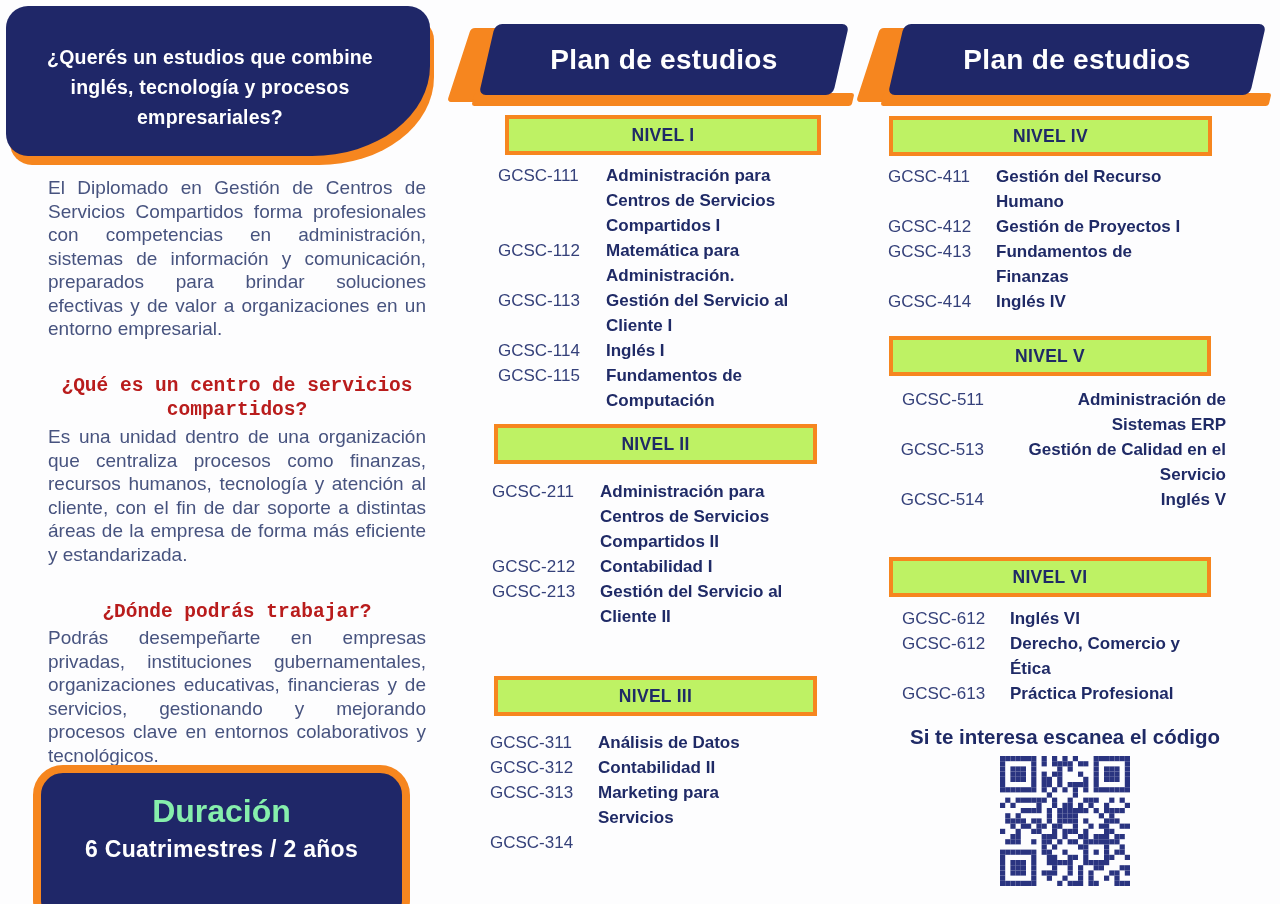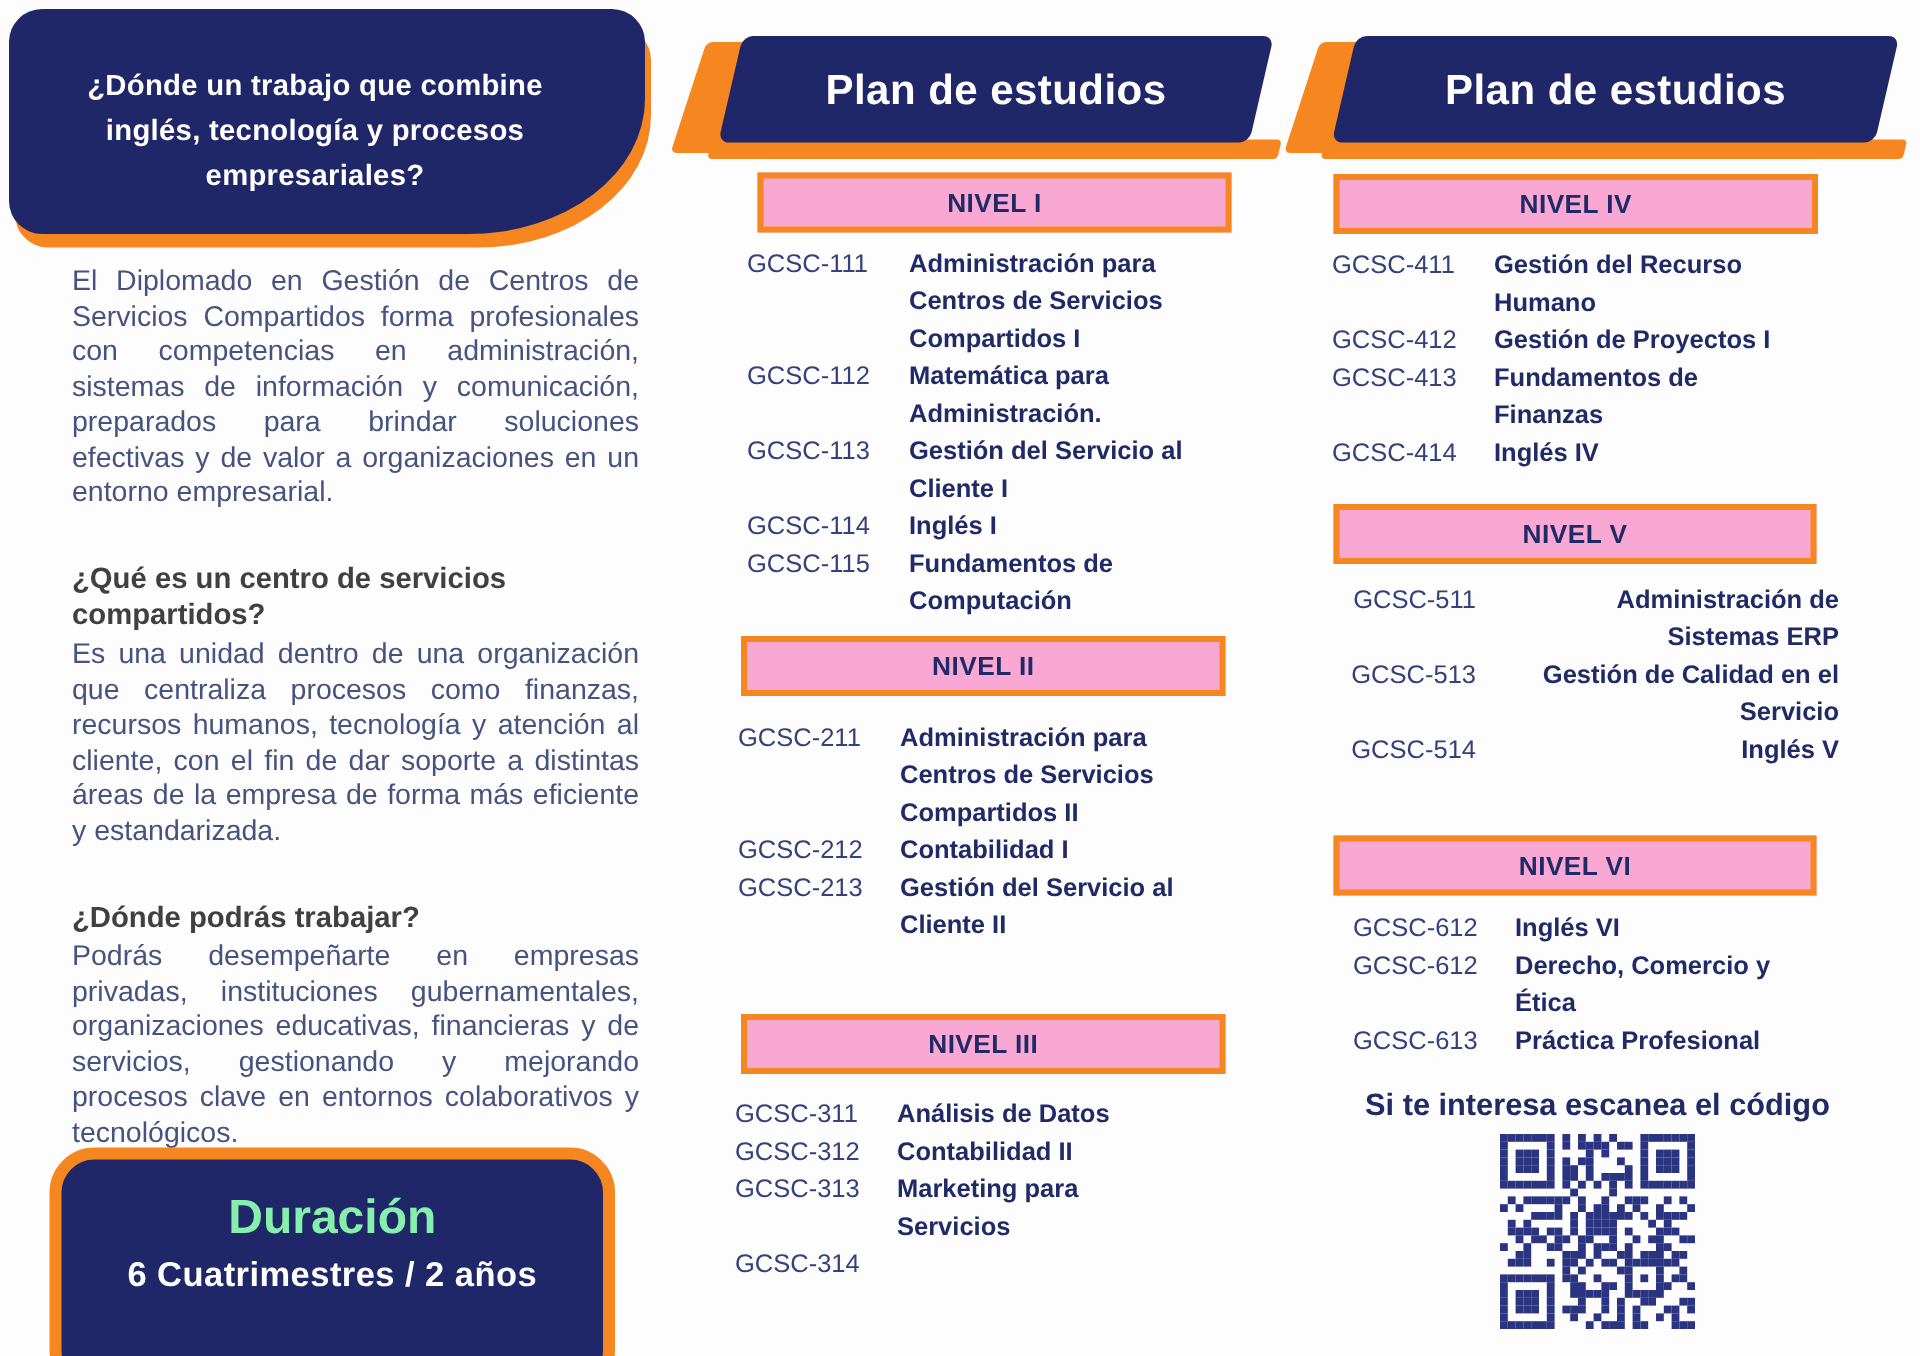--- a/index.html
+++ b/index.html
@@ -30,22 +30,22 @@
     letter-spacing:.2px;
   }
   .para {
     position:absolute; left:48px; width:378px;
     font-size:19px; line-height:23.5px; text-align:justify;
     color:#47537f;
   }
   #intro { top:176px; }
   .qtitle {
     position:absolute; left:48px; width:378px;
-    font-weight:bold; color:#404040;
-    font-size:19.5px; line-height:24px; white-space:pre-line;
+    text-align:center; font-weight:bold; color:#b91c1c;
+    font-size:19.5px; line-height:24px; white-space:pre-line;font-family:Liberation Mono, monospace;
   }
   #q1-title { top:374px; }
   #q1-body  { top:425px; }
   #q2-title { top:600px; }
   #q2-body  { top:626px; }
   .duracion {
     position:absolute; left:33px; top:765px; width:377px; height:165px;
     background:#1f2768; border:8px solid #f6861f; border-radius:30px;
     text-align:center;
   }
@@ -70,21 +70,21 @@
   }
   .ph-title {
     position:absolute; left:32px; right:6px; top:10px; bottom:11px;
     display:flex; align-items:center; justify-content:center;
     color:#ffffff; font-weight:bold; font-size:28px; letter-spacing:.3px;
   }
 
   
   .nivel {
     position:absolute; height:40px;
-    background:#f9a8d4; border:4px solid #f6861f;
+    background:#bef264; border:4px solid #f6861f;
     display:flex; align-items:center; justify-content:center;
     color:#1f2a66; font-weight:bold; font-size:17.5px; letter-spacing:.3px;
   }
   #nivel1 { left:505px; top:115px; width:316px; }
   #nivel2 { left:494px; top:424px; width:323px; }
   #nivel3 { left:494px; top:676px; width:323px; }
   #nivel4 { left:889px; top:116px; width:323px; }
   #nivel5 { left:889px; top:336px; width:322px; }
   #nivel6 { left:889px; top:557px; width:322px; }
 
@@ -111,21 +111,21 @@
     text-align:center; color:#1f2a66; font-weight:bold; font-size:20.5px;
   }
   .qr-box { position:absolute; left:1000px; top:756px; width:130px; height:135px; }
 </style>
 </head>
 <body>
 
 <div class="hero">
   <div class="hero-orange"></div>
   <div class="hero-navy"></div>
-  <div class="hero-text">¿Dónde un trabajo que combine
+  <div class="hero-text">¿Querés un estudios que combine
 inglés, tecnología y procesos
 empresariales?</div>
 </div>
 
 <p class="para" id="intro">El Diplomado en Gestión de Centros de Servicios Compartidos forma profesionales con competencias en administración, sistemas de información y comunicación, preparados para brindar soluciones efectivas y de valor a organizaciones en un entorno empresarial.</p>
 
 <div class="qtitle" id="q1-title">¿Qué es un centro de servicios
 compartidos?</div>
 <p class="para" id="q1-body">Es una unidad dentro de una organización que centraliza procesos como finanzas, recursos humanos, tecnología y atención al cliente, con el fin de dar soporte a distintas áreas de la empresa de forma más eficiente y estandarizada.</p>
 

